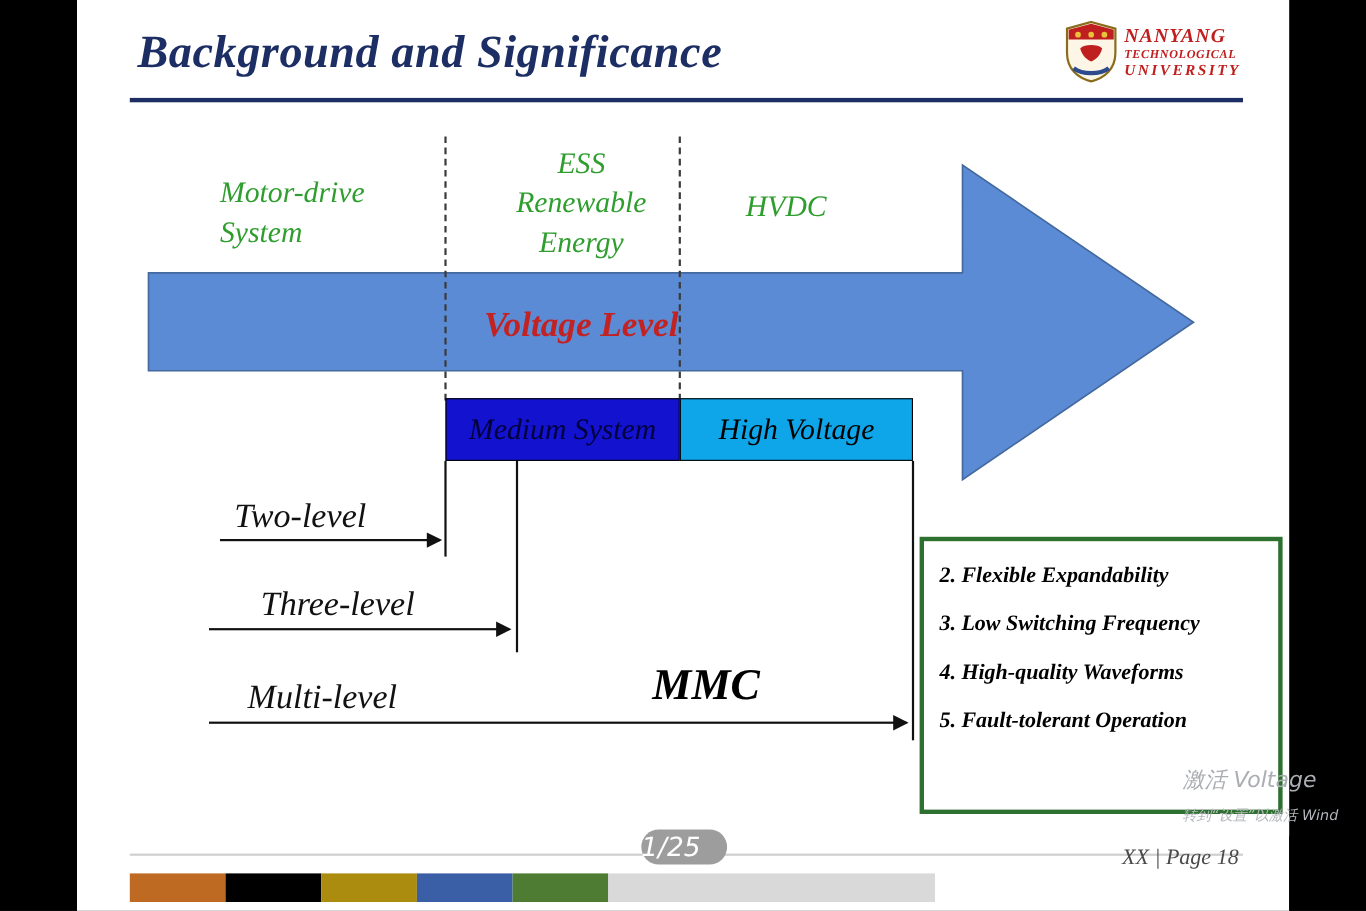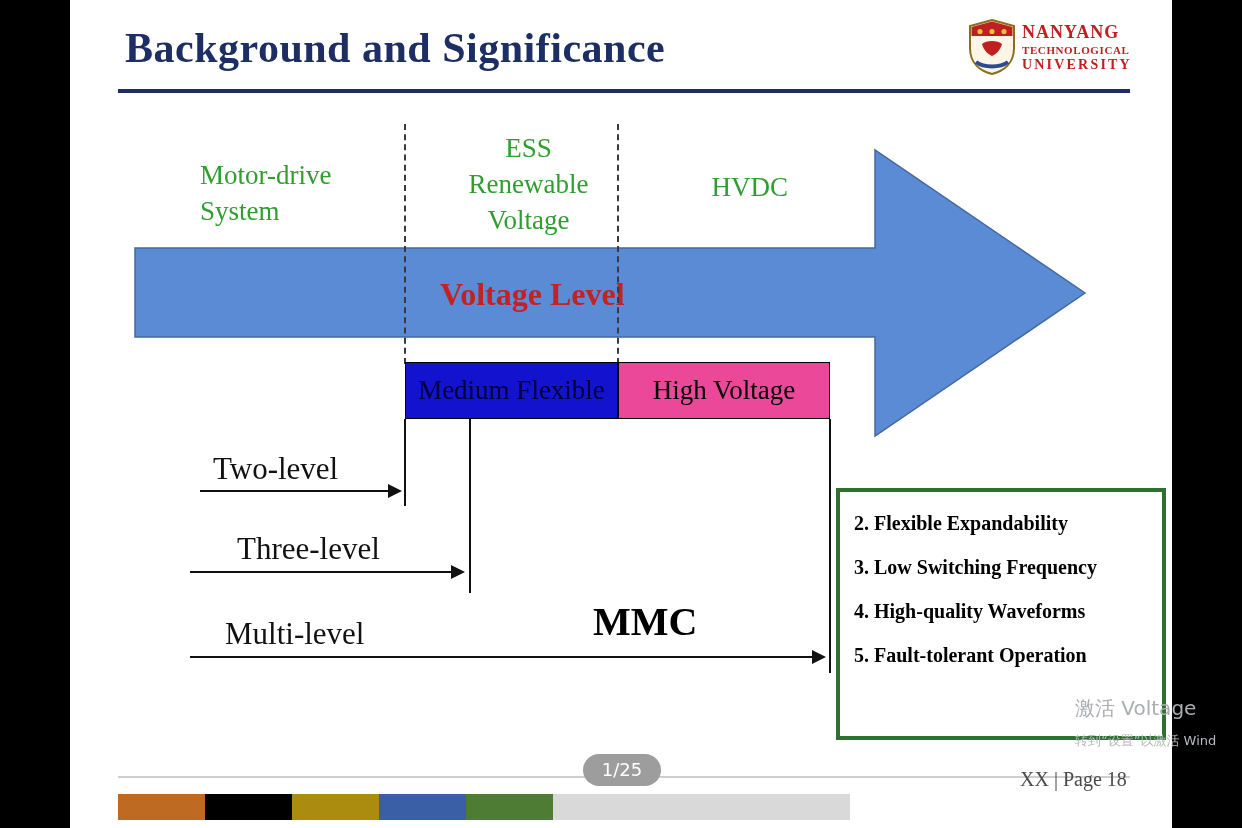--- a/index.html
+++ b/index.html
@@ -1,18 +1,18 @@
 <!DOCTYPE html>
 <html><head>
 <meta charset="utf-8">
 <style>
   * { margin:0; padding:0; box-sizing:border-box; }
   body { width:1242px; height:828px; overflow:hidden; background:#000;
          font-family:"Liberation Serif", serif; }
-  .stage { position:relative; width:1242px; height:760px; background:#fff; }
+  .stage { position:relative; width:1242px; height:760px; background:#fff;font-style:italic; }
   .bar { position:absolute; top:0; width:70px; height:828px; background:#000; z-index:40; }
   .bar.left { left:0; } .bar.right { left:1172px; }
   .slide { position:absolute; left:70px; top:0; width:1102px; height:828px; background:#fff; overflow:hidden; }
 
   .title { position:absolute; left:55px; top:24px; font-size:42px; font-weight:700; color:#1c2e63; letter-spacing:0.5px; }
   .title-rule { position:absolute; left:48px; top:89px; width:1012px; height:4px; background:#1c2e63; }
 
   .logo { position:absolute; left:898px; top:16px; width:200px; height:62px; }
   .crest { position:absolute; left:0; top:2px; }
   .logo-text { position:absolute; left:54px; top:6px; color:#c01f1f; font-weight:700; }
@@ -23,27 +23,27 @@
   .arrow-svg { position:absolute; left:60px; top:145px; z-index:1; }
   .arrow-label { position:absolute; left:370px; top:276px; width:230px; text-align:left;
                  font-size:32px; font-weight:700; color:#c32222; z-index:2; }
 
   .dash { position:absolute; top:124px; height:240px; width:0; border-left:2px dashed #3a3a3a; z-index:3; }
   .dash1 { left:334px; } .dash2 { left:547px; }
 
   .region { position:absolute; color:#2f9e2f; font-size:27px; line-height:1.33; z-index:3; }
   .region1 { left:130px; top:158px; width:175px; }
   .region2 { left:386px; top:131px; width:145px; text-align:center; }
-  .region3 { left:608px; top:170px; width:110px;text-align:right; }
+  .region3 { left:608px; top:170px; width:110px; }
 
   .vbox { position:absolute; top:362px; height:57px; line-height:55px; text-align:center;
           font-size:27px; color:#000; border:1px solid #000; z-index:4; }
   .vbox-low  { left:125px; width:211px; background:#5ef02e; }
   .vbox-med  { left:335px; width:213px; background:#1313cf; color:#00003a; }
-  .vbox-high { left:548px; width:212px; background:#ec4899; }
+  .vbox-high { left:548px; width:212px; background:#0ea5e9; }
 
   .vline { position:absolute; width:0; border-left:2px solid #111; z-index:3; }
   .vline1 { left:334px; top:419px; height:87px; }
   .vline2 { left:399px; top:419px; height:174px; }
   .vline3 { left:759px; top:419px; height:254px; }
 
   .level-label { position:absolute; font-size:31px; color:#111; z-index:3; }
   .ll1 { left:143px; top:451px; }
   .ll2 { left:155px; top:531px;margin-left:12px; }
   .ll3 { left:155px; top:616px; }
@@ -55,22 +55,22 @@
   .ha1 { left:130px; top:490px; width:200px; }
   .ha2 { left:120px; top:571px; width:273px; }
   .ha3 { left:120px; top:656px; width:634px; }
 
   .feature-box { position:absolute; left:766px; top:488px; width:330px; height:252px;
                  border:4px solid #2e7030; background:#fff; padding:19px 8px 0 14px; z-index:5; }
   .feature { font-size:20px; font-weight:700; color:#000; line-height:25px; margin-bottom:19px; white-space:nowrap; }
 
   .bottom-rule { position:absolute; left:48px; top:776px; width:1012px; height:2px; background:#cfcfcf; }
   .page-pill { position:absolute; left:513px; top:754px; width:78px; height:32px; border-radius:17px;
-               background:#9d9d9d; color:#fff; font-family:"DejaVu Sans", sans-serif; font-size:18px;
-               text-align:center; line-height:32px; z-index:6; }
+               background:#9d9d9d; color:#fff; font-family:"DejaVu Sans", sans-serif; font-size:24px;
+               line-height:32px; z-index:6; }
 
   .strip { position:absolute; left:0; top:794px; width:1102px; height:26px; }
   .seg { position:absolute; top:0; height:26px; width:87px; }
   .s1 { left:48px;  background:#bf6a23; }
   .s2 { left:135px; background:#000000; }
   .s3 { left:222px; background:#ac8c0e; }
   .s4 { left:309px; background:#3a5fa6; }
   .s5 { left:396px; background:#4e7c33; }
   .track { left:483px; width:297px; background:#d9d9d9; }
 
@@ -109,24 +109,24 @@
 
     <svg class="arrow-svg" width="965" height="295" viewBox="0 0 965 295">
       <polygon points="5,103 745,103 745,5 955,148 745,291 745,192 5,192" fill="#5b8bd5" stroke="#44699e" stroke-width="1.5"></polygon>
     </svg>
     <div class="arrow-label">Voltage Level</div>
 
     <div class="dash dash1"></div>
     <div class="dash dash2"></div>
 
     <div class="region region1">Motor-drive System</div>
-    <div class="region region2">ESS Renewable Voltage</div>
+    <div class="region region2">ESS Renewable Energy</div>
     <div class="region region3">HVDC</div>
 
-    <div class="vbox vbox-med">Medium Flexible</div>
+    <div class="vbox vbox-med">Medium System</div>
     <div class="vbox vbox-high">High Voltage</div>
 
     <div class="vline vline1"></div>
     <div class="vline vline2"></div>
     <div class="vline vline3"></div>
 
     <div class="level-label ll1">Two-level</div>
     <div class="harrow ha1"></div>
 
     <div class="level-label ll2">Three-level</div>

